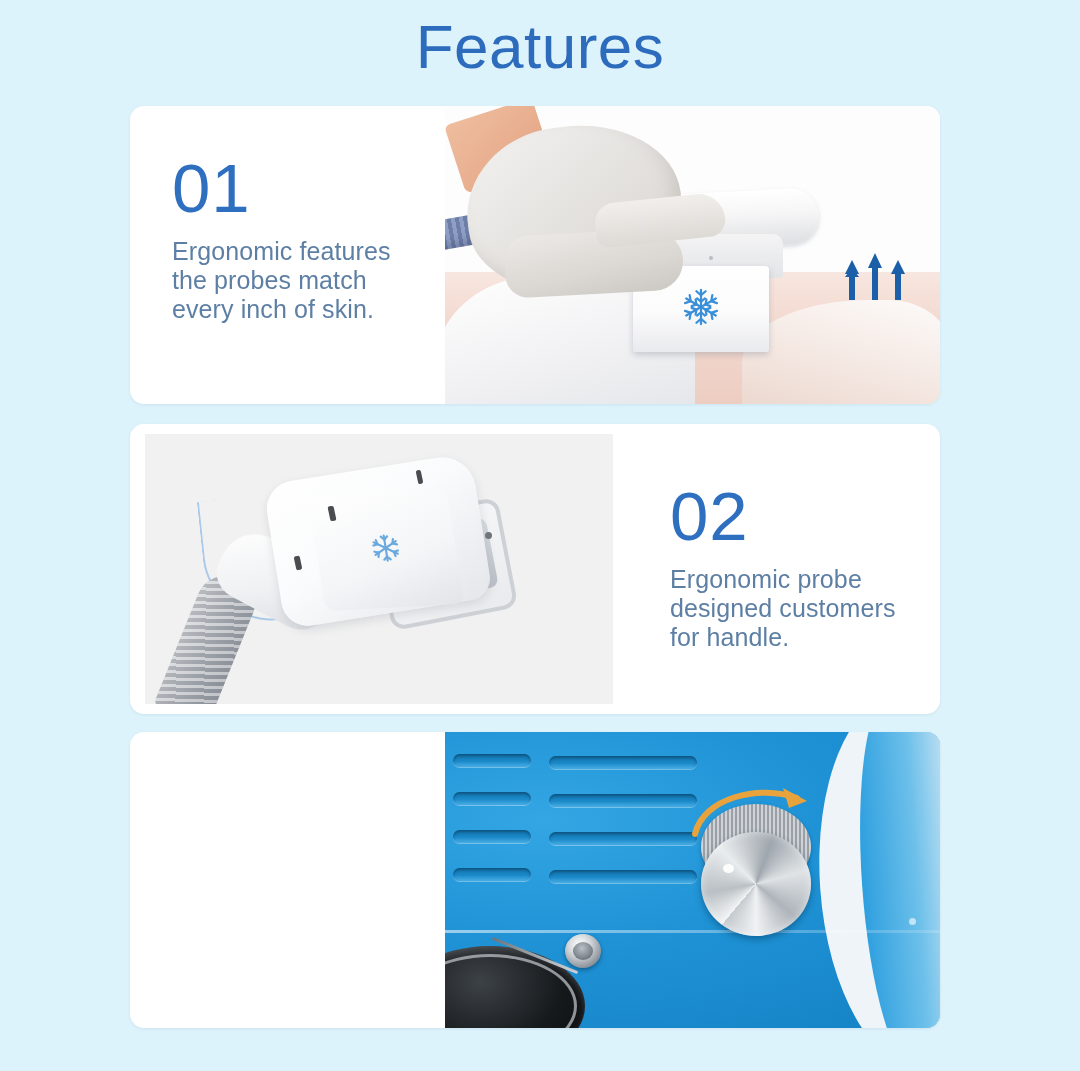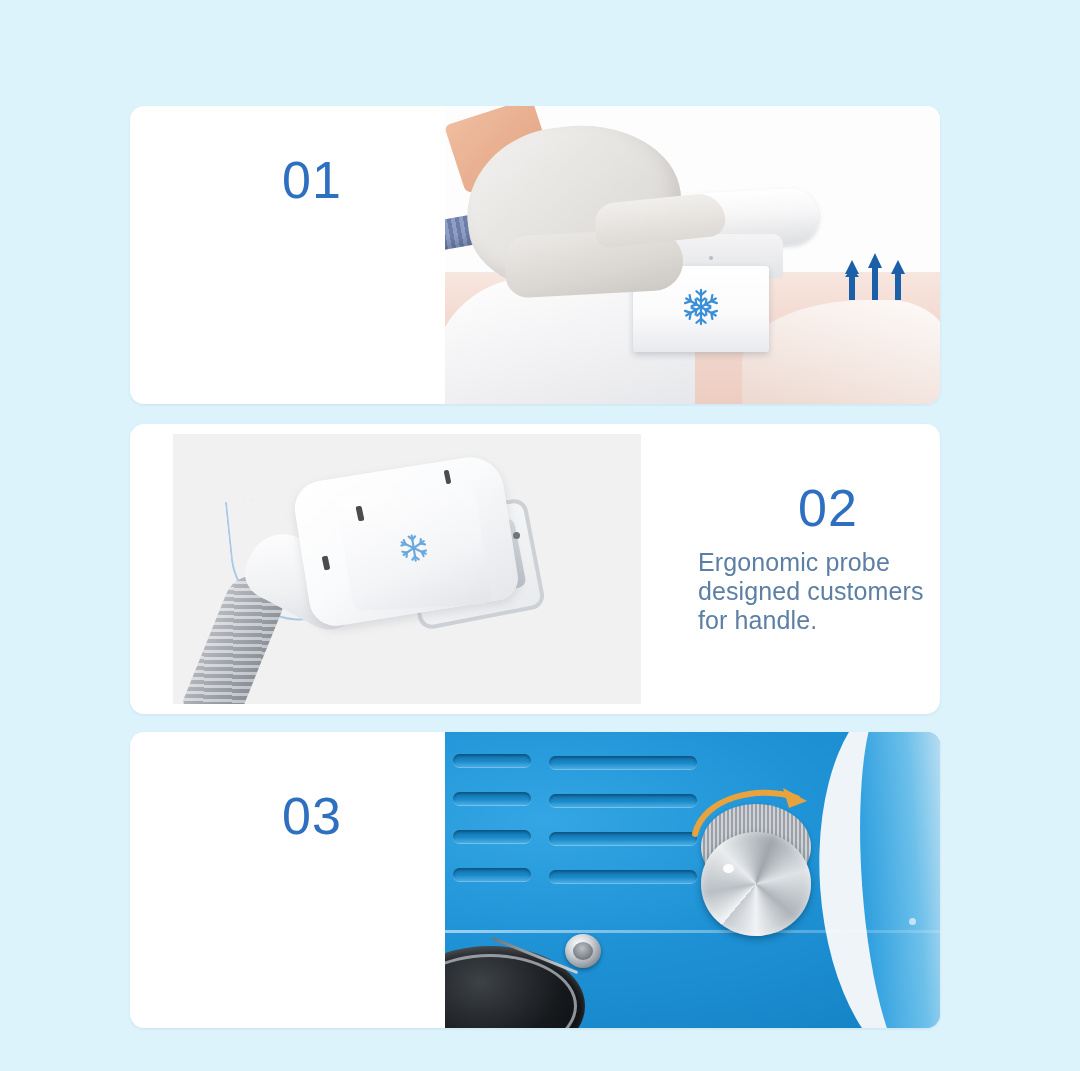--- a/index.html
+++ b/index.html
@@ -28,39 +28,38 @@
   
   .card {
     position:absolute;
     left:130px; width:810px;
     background:#ffffff;
     border-radius:14px;
     overflow:hidden;
     box-shadow:0 1px 3px rgba(120,160,190,0.18);
   }
   #card-1 { top:106px;  height:298px; }
-  #card-2 { top:424px;  height:290px;padding-left:28px; }
+  #card-2 { top:424px;  height:290px; }
   #card-3 { top:732px;  height:296px; }
 
   .card-inner { position:relative; width:100%; height:100%; }
 
   
   .textblock { position:absolute; }
   #card-1 .textblock { left:42px; top:48px;  width:280px; }
   #card-2 .textblock { left:540px; top:58px; width:260px; }
   #card-3 .textblock { left:42px; top:58px;  width:280px; }
 
   .num {
-    font-size:52px;
+    font-size:69px;
     font-weight:400;
     color:#2f6fc0;
     line-height:1.0;
     letter-spacing:1px;
     margin-bottom:14px;
-    text-align:center;
   }
   .desc {
     font-size:25px;
     line-height:1.16;
     color:#5d7fa4;
     font-weight:400;
     white-space:pre-line;
     letter-spacing:0.1px;
   }
 
@@ -292,26 +291,30 @@
   .p3-screw {
     position:absolute; right:24px; top:186px; width:7px; height:7px;
     border-radius:50%; background:rgba(255,255,255,.6);
   }
 </style>
 </head>
 <body>
 
 <div class="page">
 
+  <div class="title">Features</div>
 
   <div class="card" id="card-1">
     <div class="card-inner">
 
       <div class="textblock">
         <div class="num">01</div>
+        <div class="desc">Ergonomic features
+the probes match
+every inch of skin.</div>
       </div>
 
       <div class="photo" id="photo-1">
         <div class="p1">
           <div class="p1-body"></div>
           <div class="p1-sheet"></div>
           <div class="p1-sheet2"></div>
           <div class="p1-arm"></div>
           <div class="p1-hose"></div>
           <div class="p1-handle"></div>
@@ -437,21 +440,20 @@
 for handle.</div>
       </div>
 
     </div>
   </div>
 
   <div class="card" id="card-3">
     <div class="card-inner">
 
       <div class="textblock">
-        <div class="num">03</div>
       </div>
 
       <div class="photo" id="photo-3">
         <div class="p3">
           <div class="p3-panel"></div>
           <div class="p3-edge"></div>
           <div class="p3-edge2"></div>
 
           <div class="vents">
             <div class="vent short" style="top:0px"></div>

